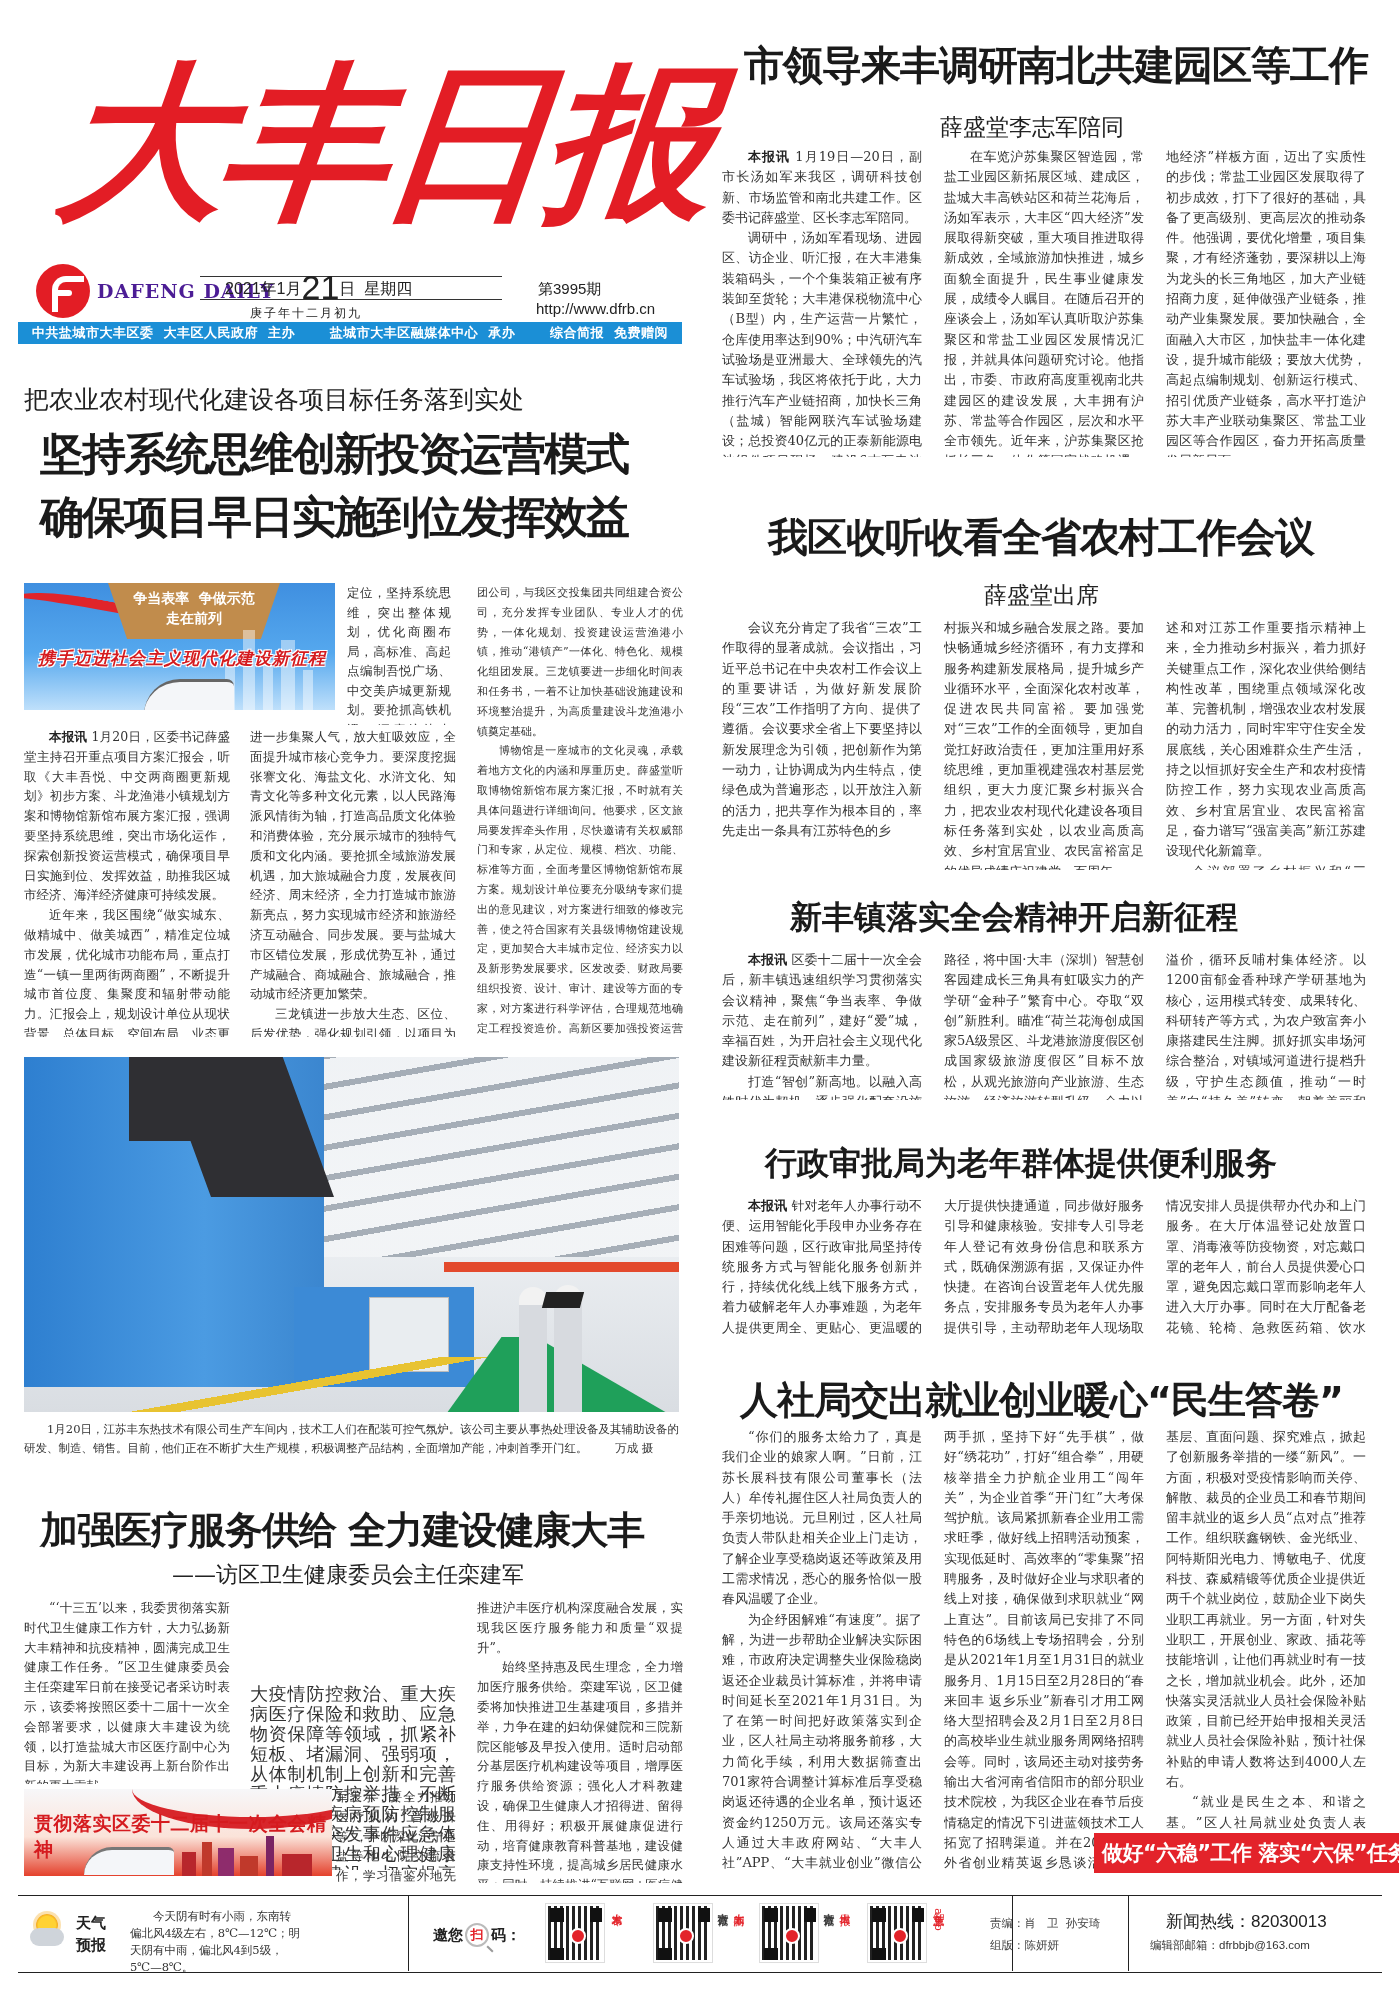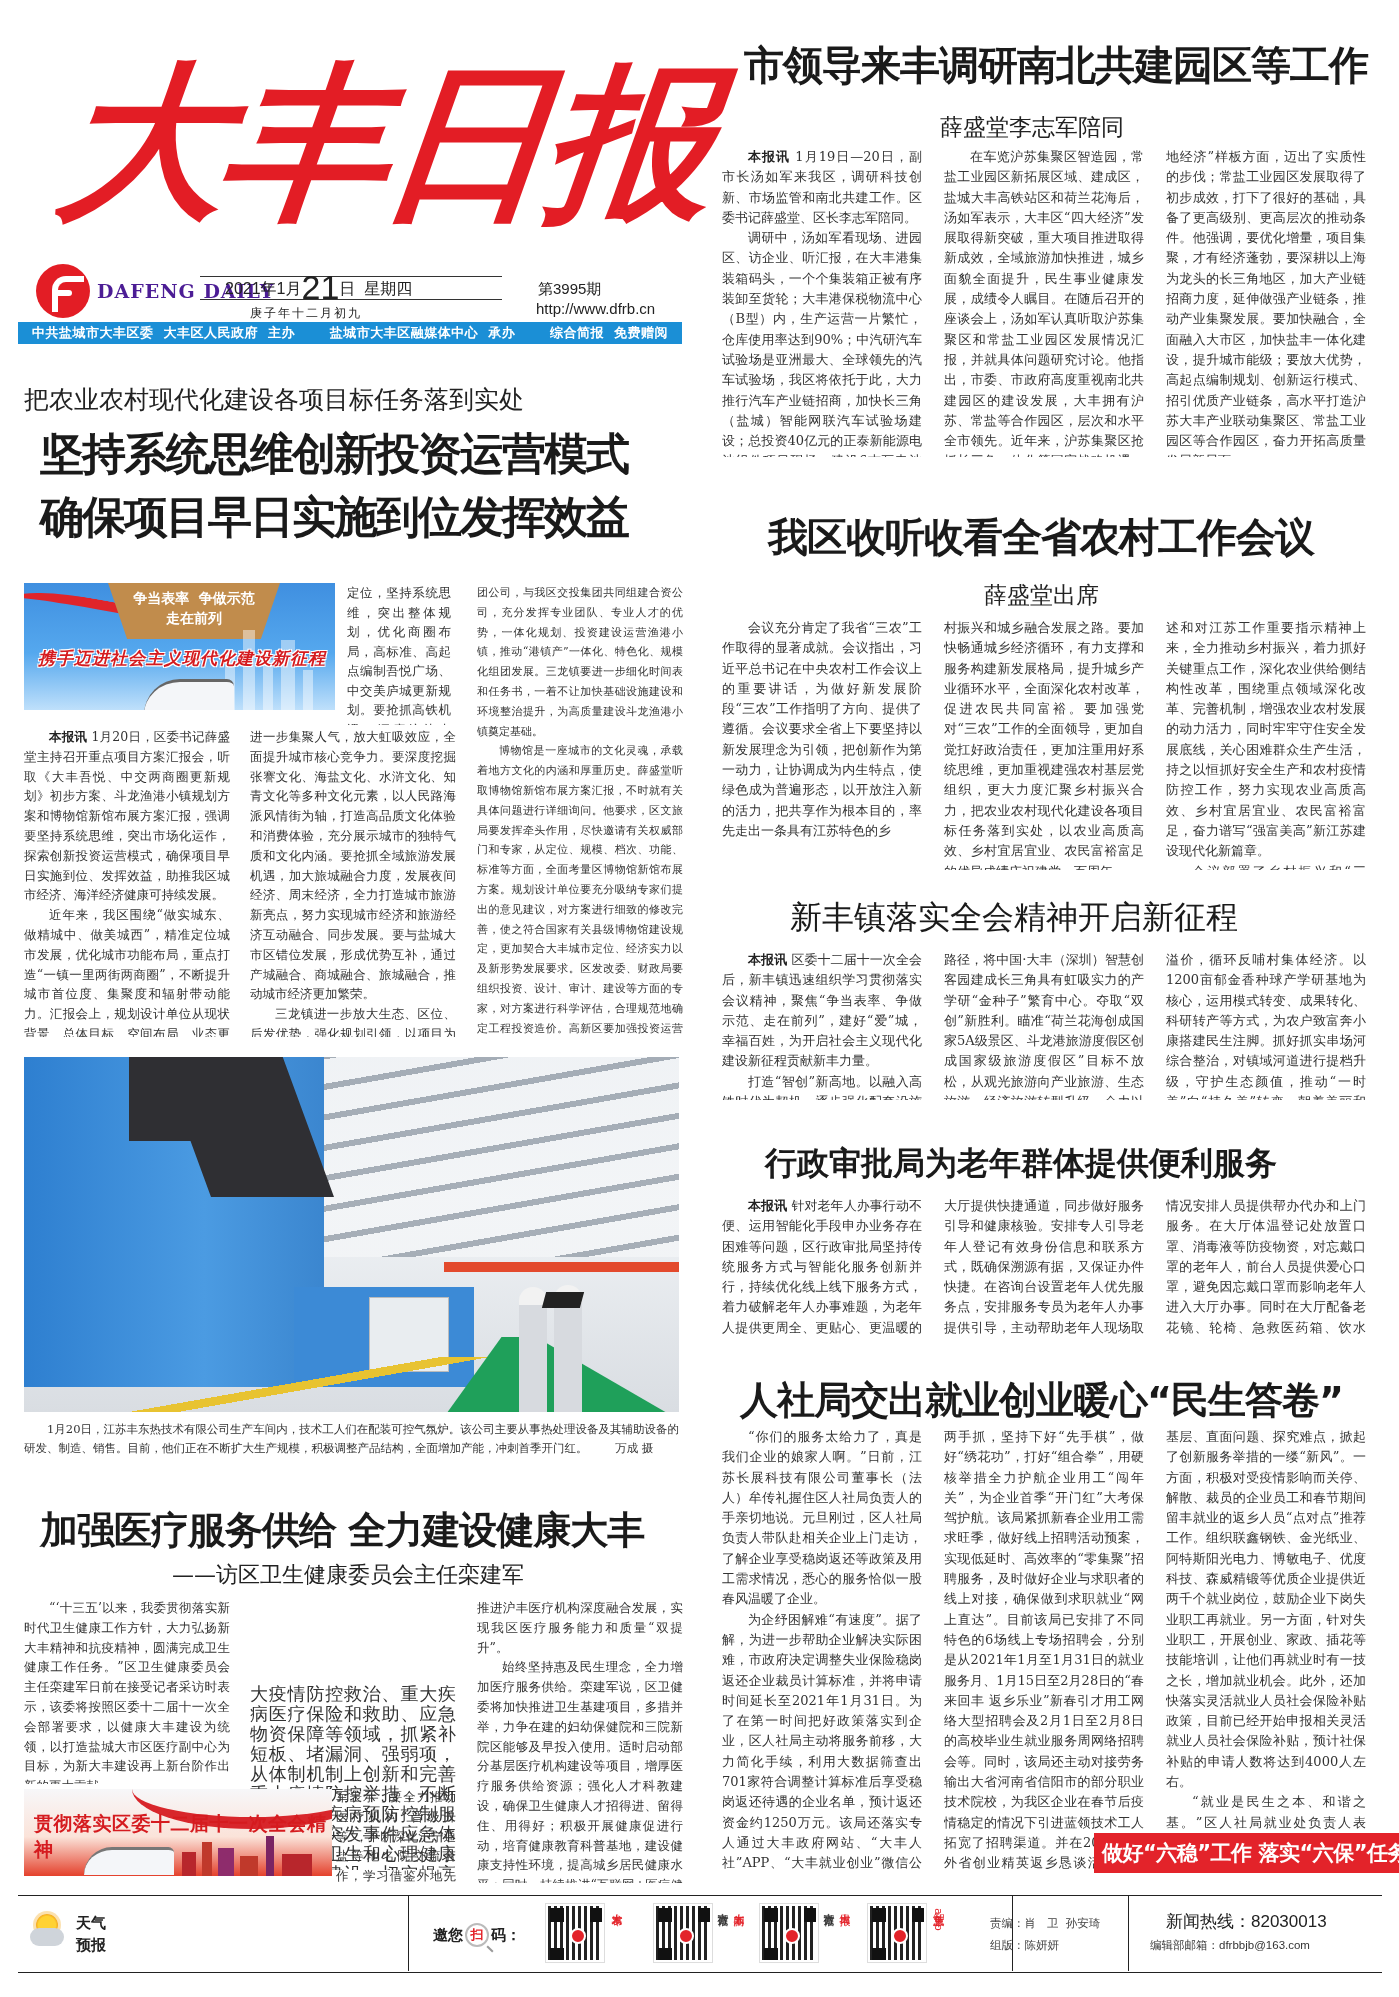--- a/index.html
+++ b/index.html
@@ -241,21 +241,21 @@
 
   </div>
   <div class="col" style="left:1166px; top:618px; width:200px; height:252px;">
     <p style="text-indent:0">述和对江苏工作重要指示精神上来，全力推动乡村振兴，着力抓好关键重点工作，深化农业供给侧结构性改革，围绕重点领域深化改革、完善机制，增强农业农村发展的动力活力，同时牢牢守住安全发展底线，关心困难群众生产生活，持之以恒抓好安全生产和农村疫情防控工作，努力实现农业高质高效、乡村宜居宜业、农民富裕富足，奋力谱写“强富美高”新江苏建设现代化新篇章。</p>
     <p>会议部署了乡村振兴和“三农”具体工作。</p>
 
   </div>
 </div>
 
 <div>
-  <div class="hl" style="left:790px; top:896px; font-size:32px; font-weight:normal; letter-spacing:0;">新丰镇落实全会精神开启新征程</div>
+  <div class="hl" style="left:790px; top:896px; font-size:32px; font-weight:bold; letter-spacing:0;">新丰镇落实全会精神开启新征程</div>
   <div class="col" style="left:722px; top:950px; width:200px; height:150px;">
     <p><span class="lead">本报讯</span><span> 区委十二届十一次全会后，新丰镇迅速组织学习贯彻落实会议精神，聚焦“争当表率、争做示范、走在前列”，建好“爱”城，幸福百姓，为开启社会主义现代化建设新征程贡献新丰力量。</span></p>
     <p>打造“智创”新高地。以融入高铁时代为契机，逐步强化配套设施建设，提升项目承载能力，充分发挥飞地优势，探索飞地孵化、飞地科创新</p>
   </div>
   <div class="col" style="left:944px; top:950px; width:200px; height:150px;">
     <p style="text-indent:0">路径，将中国·大丰（深圳）智慧创客园建成长三角具有虹吸实力的产学研“金种子”繁育中心。夺取“双创”新胜利。瞄准“荷兰花海创成国家5A级景区、斗龙港旅游度假区创成国家级旅游度假区”目标不放松，从观光旅游向产业旅游、生态旅游、经济旅游转型升级，全力以赴助推创建成功。丰富“三农”新内涵。通过镇村联动推动2600亩省挂钩指标土地</p>
   </div>
   <div class="col" style="left:1166px; top:950px; width:200px; height:150px;">
     <p style="text-indent:0">溢价，循环反哺村集体经济。以1200亩郁金香种球产学研基地为核心，运用模式转变、成果转化、科研转产等方式，为农户致富奔小康搭建民生注脚。抓好抓实串场河综合整治，对镇域河道进行提档升级，守护生态颜值，推动“一时美”向“持久美”转变，朝着美丽和谐实力实惠的新新丰不断奋进。</p>
 
@@ -347,20 +347,21 @@
 
 <div class="footer">
   <div class="weather-icon">
     <div class="sun"></div>
     <div class="cloud"></div>
   </div>
   <div class="weather-title">
     <div>天气</div>
     <div>预报</div>
   </div>
+  <div class="weather-text">今天阴有时有小雨，东南转偏北风4级左右，8℃—12℃；明天阴有中雨，偏北风4到5级，5℃—8℃。</div>
 
   <div class="f-sep" style="left:390px;"></div>
 
   <div class="scan-label" style="left:415px;">
     <span>邀您</span>
     <span class="mag">
         <span>扫</span>
       </span>
     <span>码：</span>
   </div>

